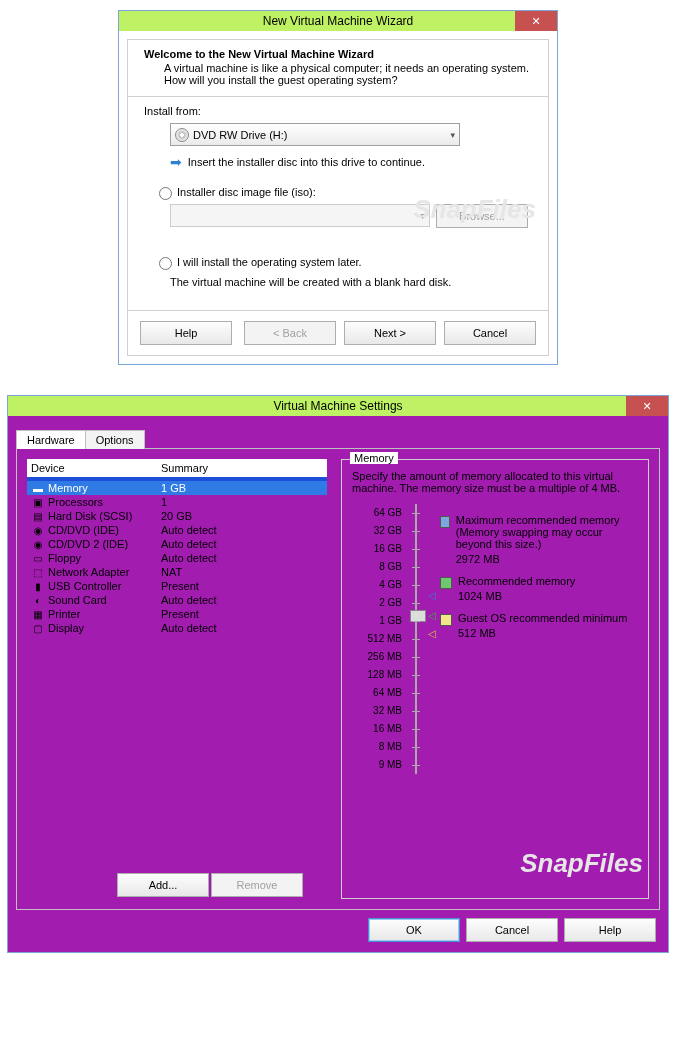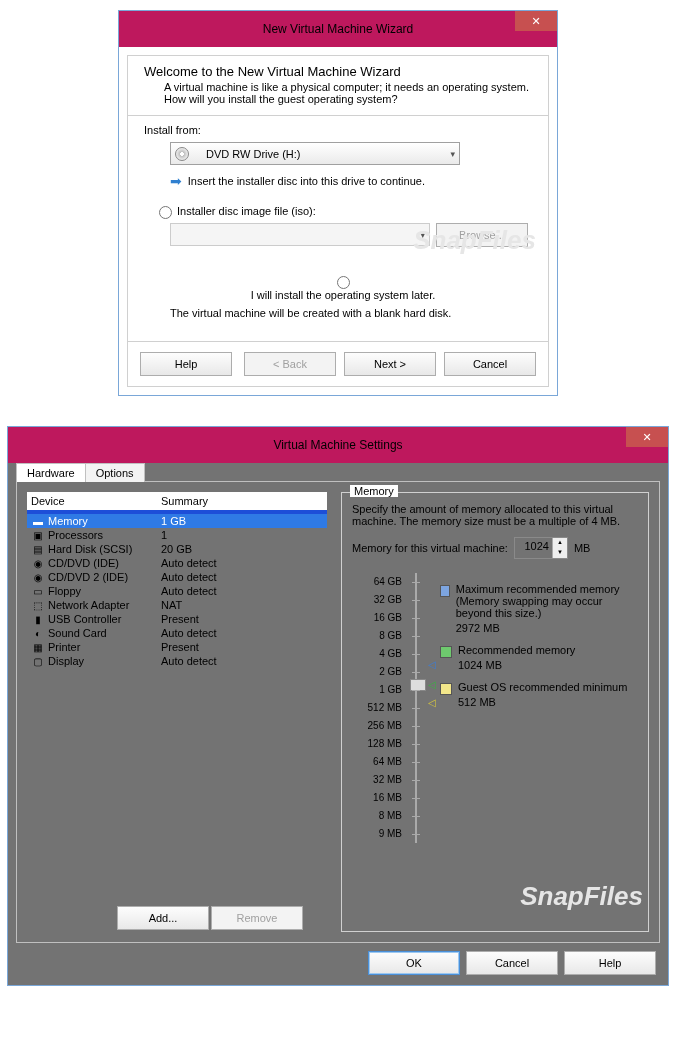--- a/index.html
+++ b/index.html
@@ -17,22 +17,22 @@
   }
   .win1 {
     margin: 10px auto 30px auto;
     width: 438px;
   }
   .win2 {
     margin: 0 auto 10px auto;
     width: 660px;
   }
   .titlebar {
-    background: #be185d;
-    height: 36px;
+    background: #bef264;
+    height: 20px;
     display: flex;
     align-items: center;
     justify-content: center;
     position: relative;
     font-size: 12px;
     color: #000;
   }
   .titlebar .close-btn {
     position: absolute;
     right: 0;
@@ -54,22 +54,22 @@
   .panel {
     border: 1px solid #d0d0d0;
     background: #fff;
   }
   
   .wizard-header {
     padding: 8px 16px 10px 16px;
     border-bottom: 1px solid #d0d0d0;
   }
   .wizard-header .title {
-    font-weight: normal;
-    font-size: 13px;
+    font-weight: bold;
+    font-size: 11px;
   }
   .wizard-header .desc {
     margin-left: 20px;
     margin-top: 2px;
     font-size: 11px;
   }
   .wizard-body {
     padding: 8px 16px 12px 16px;
   }
   .section-label {
@@ -86,21 +86,21 @@
     align-items: center;
     margin-left: 26px;
     width: 280px;
     height: 21px;
     border: 1px solid #a0a0a0;
     background: linear-gradient(#fff,#eaeaea);
     padding: 0 4px;
     justify-content: space-between;
     cursor: pointer;
   }
-  .dropdown .dd-text { display:flex; align-items:center; gap:17px; }
+  .dropdown .dd-text { display:flex; align-items:center; gap:4px; }
   .dd-arrow { font-size:9px; color:#555; }
   .hint-row {
     display: flex;
     align-items: center;
     margin: 8px 0 14px 26px;
     gap: 6px;
   }
   .arrow-icon {
     color: #3080d0;
     font-size: 14px;
@@ -138,22 +138,22 @@
   .wizard-footer {
     border-top:1px solid #d0d0d0;
     padding:10px 12px;
     display:flex;
     justify-content:space-between;
   }
   .footer-right { display:flex; gap:8px; }
 
   
   .win2-body {
-    padding: 0 8px 8px 8px;
-    background:#737373;
+    padding: 14px 8px 8px 8px;
+    background:#a21caf;
   }
   .tabs {
     display:flex;
     position:relative;
     z-index:2;
   }
   .tab {
     border:1px solid #c0c0c0;
     border-bottom:none;
     padding:3px 10px;
@@ -337,21 +337,21 @@
         </div>
         <div class="iso-row">
           <div class="iso-input">
             <span class="dd-arrow">▾</span>
           </div>
           <div class="btn disabled">
             <span>Browse...</span>
           </div>
         </div>
 
-        <div class="radio-row" style="margin-top:26px;flex-direction:column;">
+        <div class="radio-row" style="margin-top:26px;">
           <input type="radio" style="">
           <span>I will install the operating system later.</span>
         </div>
         <div class="later-note">The virtual machine will be created with a blank hard disk.</div>
       </div>
       <span class="watermark wm1">SnapFiles</span>
       <div class="wizard-footer">
         <div class="btn">
             <span>Help</span>
           </div>
@@ -445,31 +445,20 @@
               <span class="dev-icon">▢</span>
               <span class="dev-name">Display</span>
               <span class="dev-summary">Auto detect</span>
             </div>
           </div>
       </div>
 
       <div class="fieldset">
         <div class="legend">Memory</div>
         <div class="mem-desc">Specify the amount of memory allocated to this virtual machine. The memory size must be a multiple of 4 MB.</div>
-        <div class="mem-input-row">
-          <span>Memory for this virtual machine:</span>
-          <div class="spinbox">
-            <div class="val">1024</div>
-            <div class="arrows">
-              <div>▲</div>
-              <div>▼</div>
-            </div>
-          </div>
-          <span>MB</span>
-        </div>
         <div class="slider-area">
           <div class="slider-labels" id="slider-labels">
               <div>64 GB</div>
               <div>32 GB</div>
               <div>16 GB</div>
               <div>8 GB</div>
               <div>4 GB</div>
               <div>2 GB</div>
               <div>1 GB</div>
               <div>512 MB</div>

